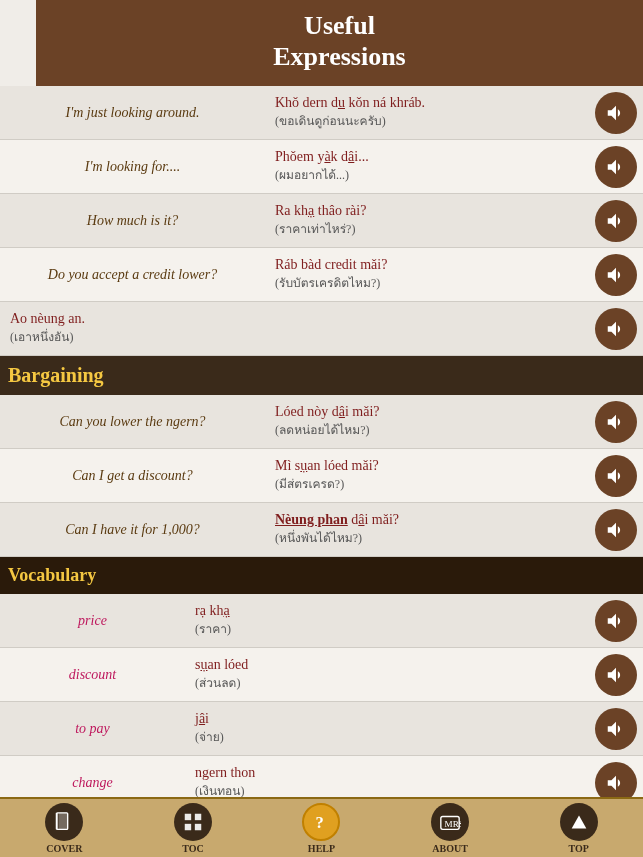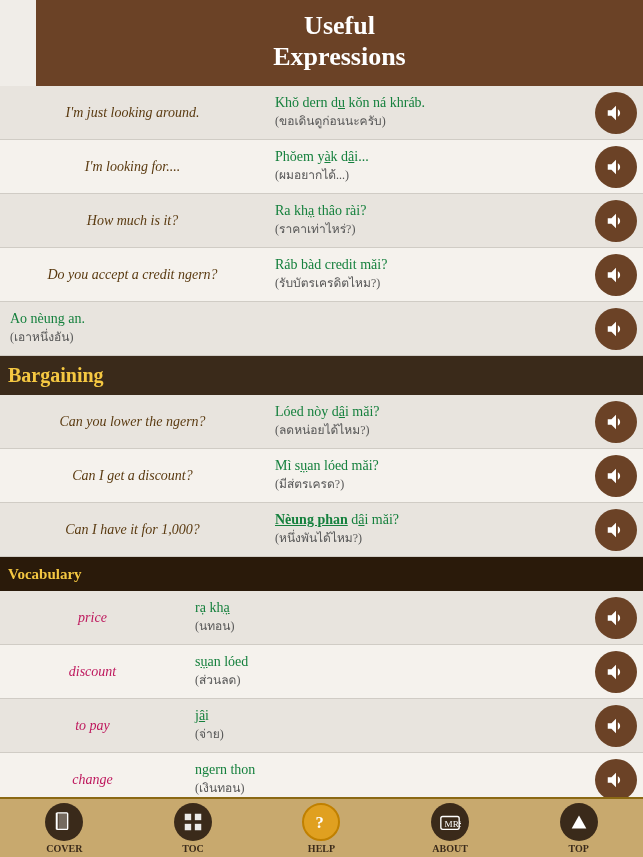--- a/index.html
+++ b/index.html
@@ -58,21 +58,21 @@
       font-size: 14px;
       font-style: italic;
       text-align: center;
     }
     .row-right {
       flex: 1;
       padding: 6px 10px;
     }
     .row-right .thai-roman {
       font-size: 14px;
-      color: #15803d;
+      color: #7f1d1d;
       font-weight: normal;
     }
     .row-right .thai-script {
       font-size: 12px;
       color: #555;
     }
     .audio-btn {
       width: 42px;
       height: 42px;
       flex-shrink: 0;
@@ -187,21 +187,21 @@
         <div class="thai-script">(ราคาเท่าไหร่?)</div>
       </div>
       <div class="audio-btn">
         <svg viewBox="0 0 24 24" fill="white">
             <path d="M3 9v6h4l5 5V4L7 9H3zm13.5 3c0-1.77-1.02-3.29-2.5-4.03v8.05c1.48-.73 2.5-2.25 2.5-4.02z"></path>
           </svg>
       </div>
     </div>
 
     <div class="row">
-      <div class="row-left">Do you accept a credit ngern?</div>
+      <div class="row-left">Do you accept a credit lower?</div>
       <div class="row-right">
         <div class="thai-roman">Ráb bàd credit mǎi?</div>
         <div class="thai-script">(รับบัตรเครดิตไหม?)</div>
       </div>
       <div class="audio-btn">
         <svg viewBox="0 0 24 24" fill="white">
             <path d="M3 9v6h4l5 5V4L7 9H3zm13.5 3c0-1.77-1.02-3.29-2.5-4.03v8.05c1.48-.73 2.5-2.25 2.5-4.02z"></path>
           </svg>
       </div>
     </div>
@@ -259,30 +259,30 @@
       </div>
       <div class="audio-btn">
         <svg viewBox="0 0 24 24" fill="white">
             <path d="M3 9v6h4l5 5V4L7 9H3zm13.5 3c0-1.77-1.02-3.29-2.5-4.03v8.05c1.48-.73 2.5-2.25 2.5-4.02z"></path>
           </svg>
       </div>
     </div>
   </div>
 
   <div class="section-header" style="background:#2a1a0a;">
-    <span style="font-size:15px;">Vocabulary</span>
+    <span style="font-size:18px;">Vocabulary</span>
   </div>
 
   <div>
 
     <div class="row vocab-row">
       <div class="row-left">price</div>
       <div class="row-right">
         <div class="thai-roman">rạ kh<u>ạ</u></div>
-        <div class="thai-script">(นทอน)</div>
+        <div class="thai-script">(ราคา)</div>
       </div>
       <div class="audio-btn">
         <svg viewBox="0 0 24 24" fill="white">
             <path d="M3 9v6h4l5 5V4L7 9H3zm13.5 3c0-1.77-1.02-3.29-2.5-4.03v8.05c1.48-.73 2.5-2.25 2.5-4.02z"></path>
           </svg>
       </div>
     </div>
 
     <div class="row vocab-row">
       <div class="row-left">discount</div>

